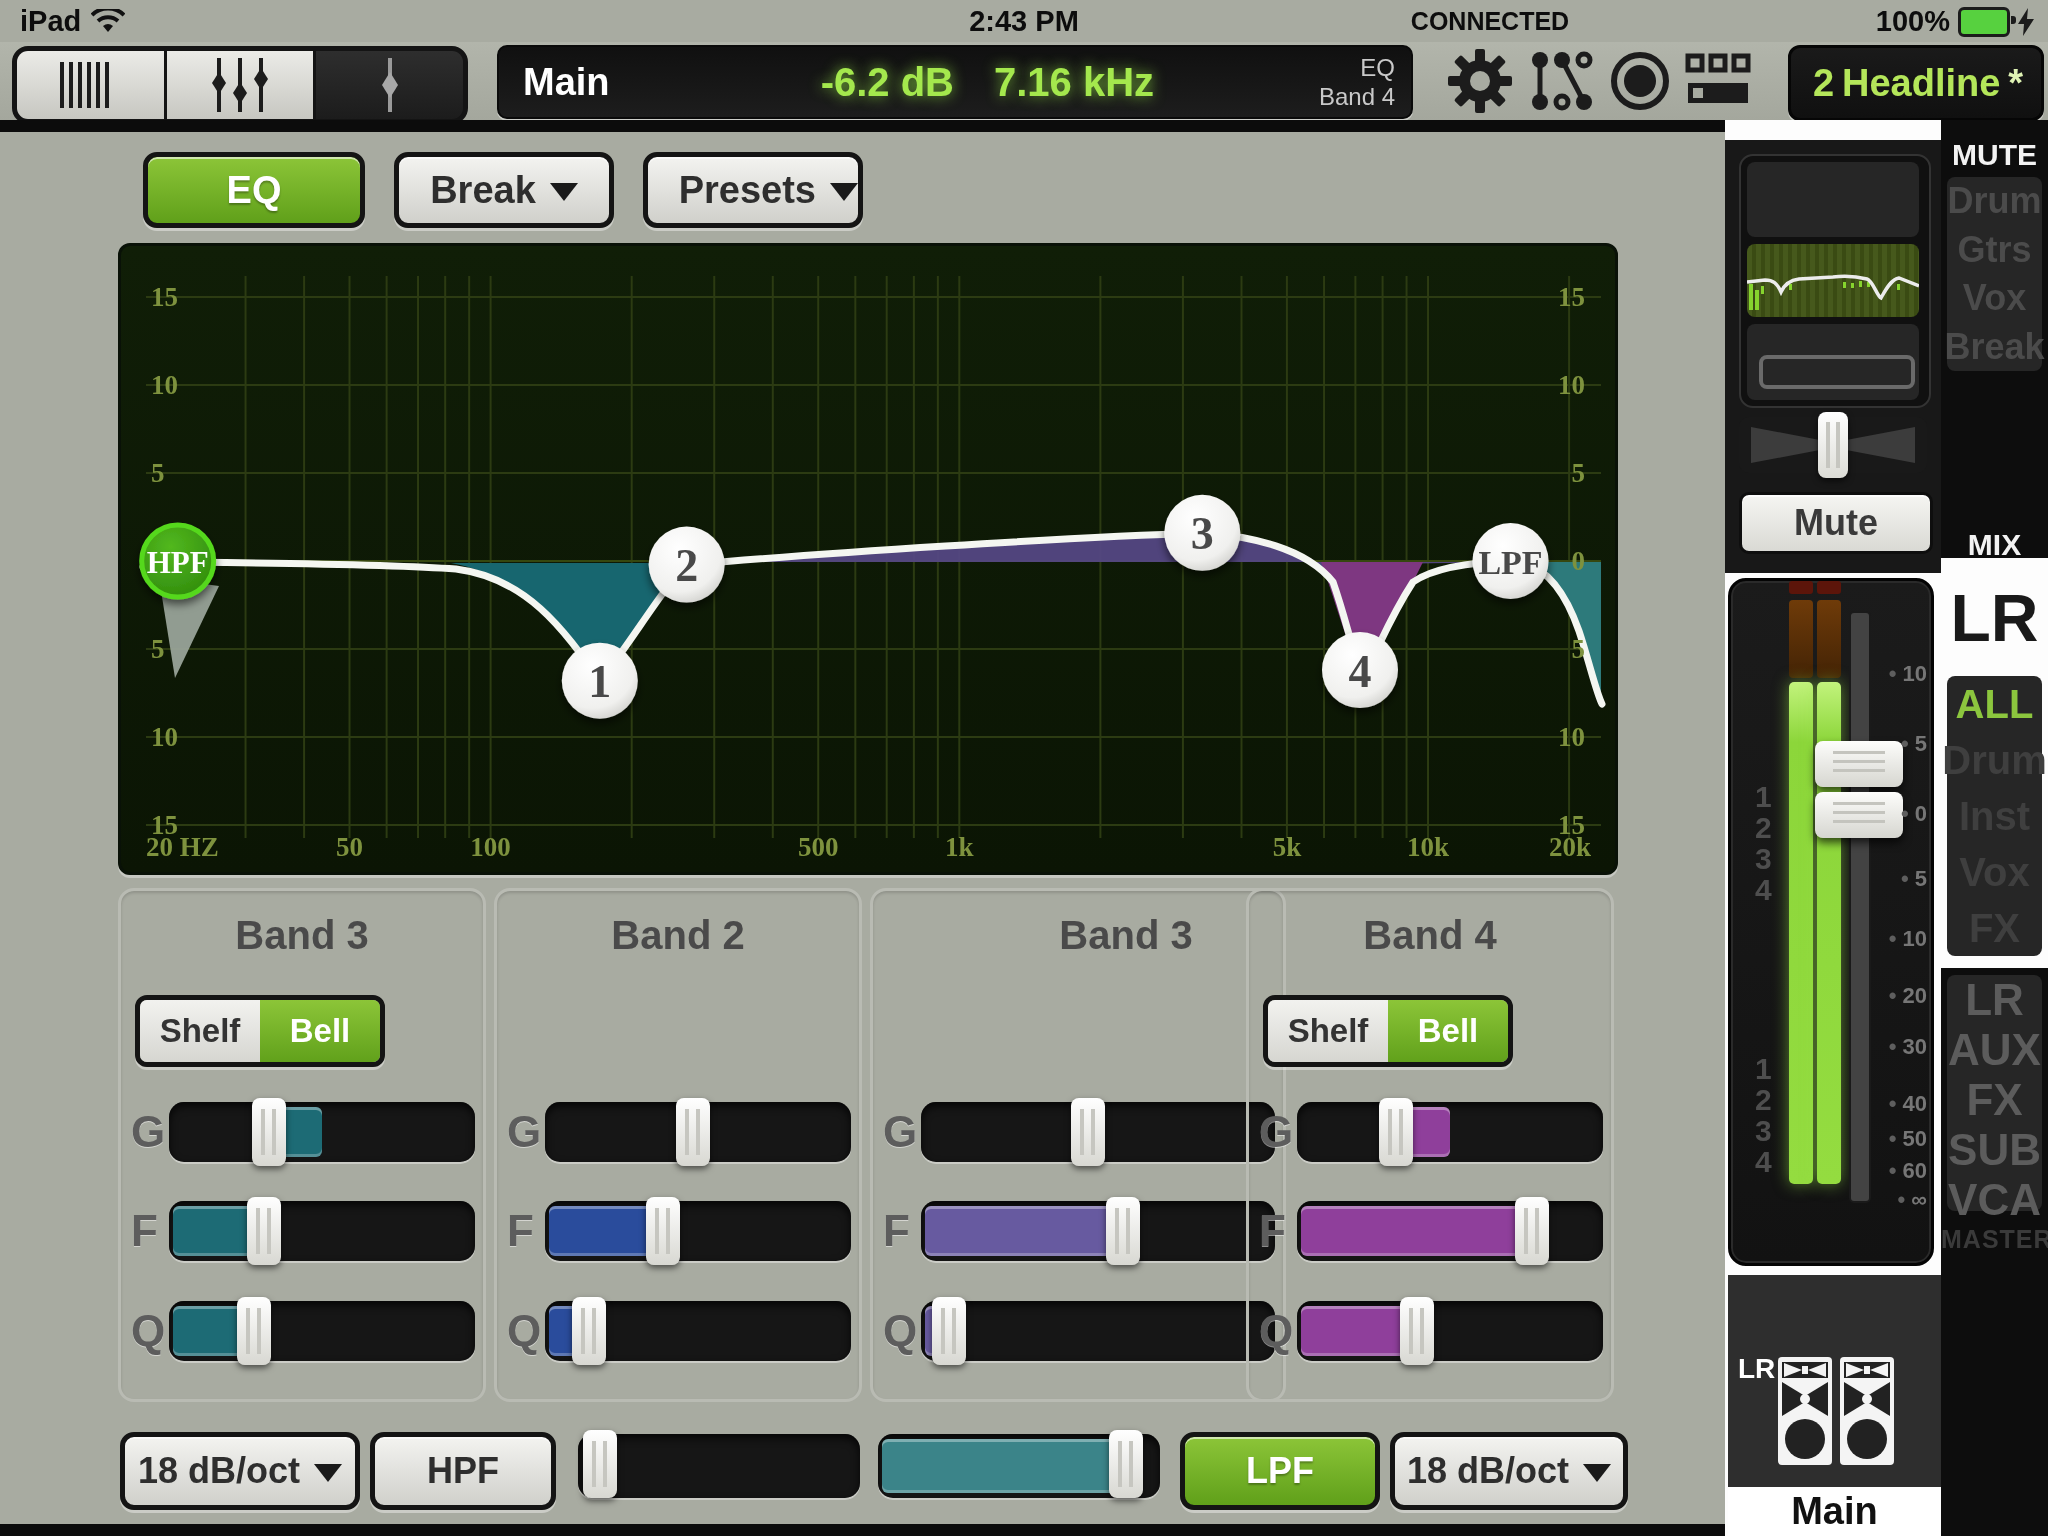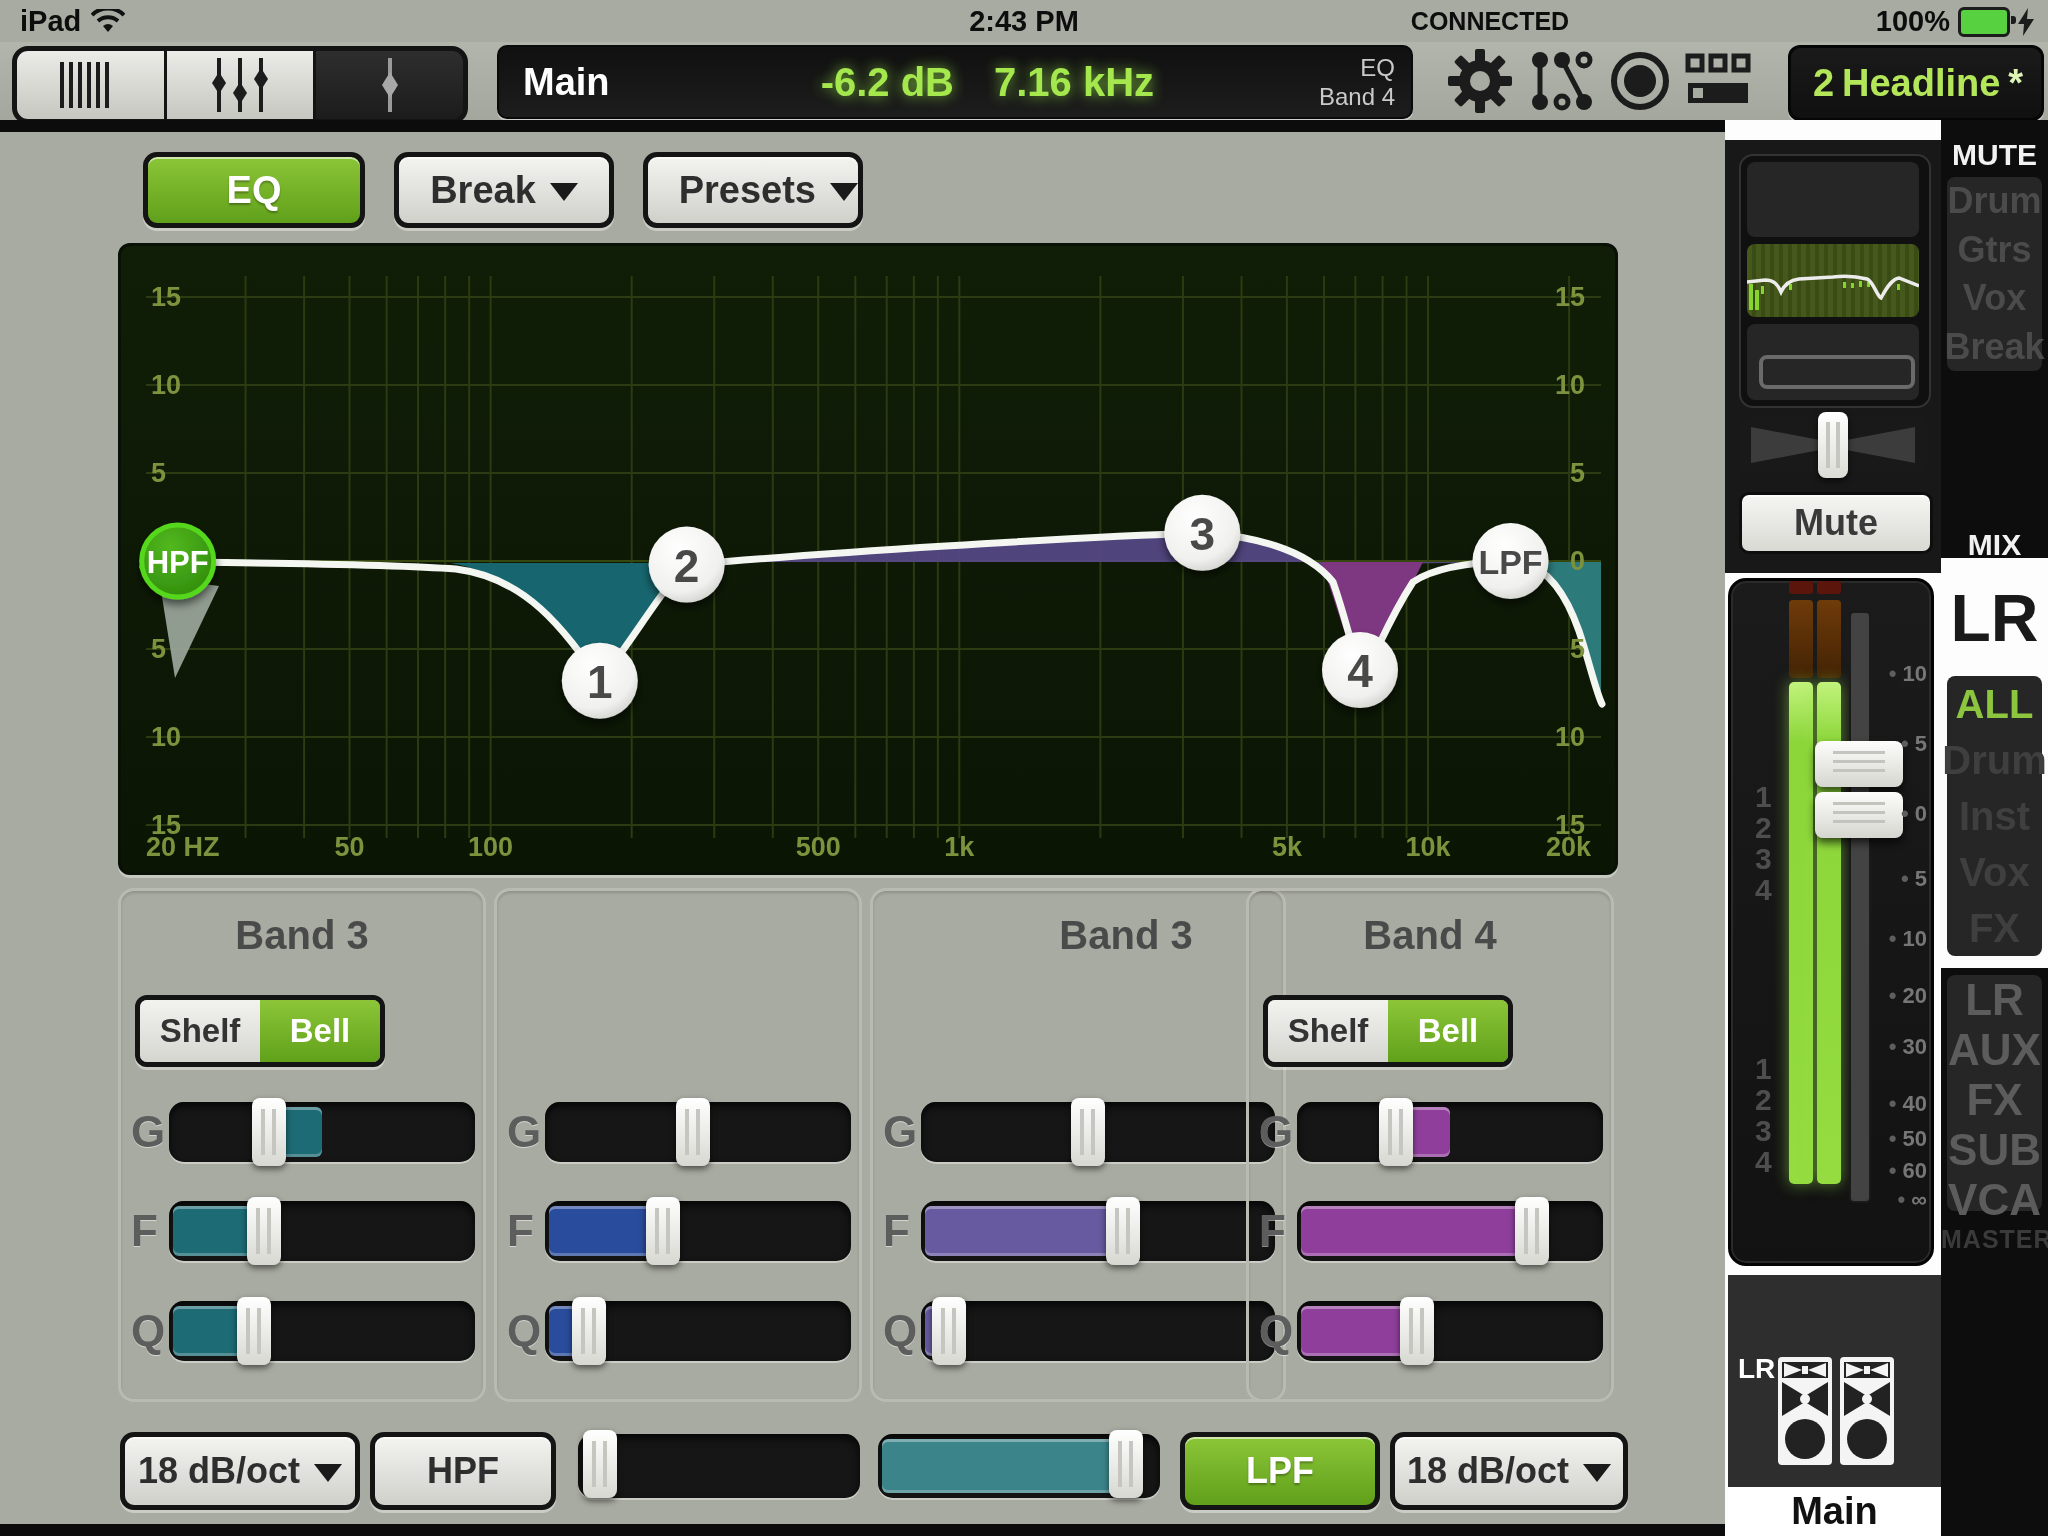--- a/index.html
+++ b/index.html
@@ -33,21 +33,21 @@
 
   .divider{position:absolute;left:0;top:120px;width:1725px;height:12px;background:#0c0c0c;}
   .bottomstrip{position:absolute;left:0;top:1524px;width:1725px;height:12px;background:#0c0c0c;}
 
   
   .btn{border:5px solid #141414;border-radius:14px;box-shadow:0 3px 0 rgba(255,255,255,.4), inset 0 2px 0 rgba(255,255,255,.6);display:flex;align-items:center;justify-content:center;font-weight:bold;font-size:38px;color:#2e2e2e;background:linear-gradient(#f3f3f0,#d0d0cb);cursor:pointer;}
   .btn.green{background:linear-gradient(#8cc538,#60a01a);color:#fff;text-shadow:0 2px 2px rgba(0,0,0,.3);}
   .caret{width:0;height:0;border-left:14px solid transparent;border-right:14px solid transparent;border-top:18px solid #1a1a1a;margin-left:14px;margin-top:4px;}
 
   
-  .graph{position:absolute;left:118px;top:243px;width:1494px;height:626px;border-radius:12px;background:linear-gradient(#101e07,#0b1504);border:3px solid #091107;box-shadow:0 3px 0 rgba(255,255,255,.35);}
+  .graph{position:absolute;left:118px;top:243px;width:1494px;height:626px;border-radius:12px;background:linear-gradient(#101e07,#0b1504);border:3px solid #091107;box-shadow:0 3px 0 rgba(255,255,255,.35);font-family:Liberation Serif, serif;}
 
   
   .panel{position:absolute;top:888px;width:362px;height:508px;border:3px solid #b9bbb3;border-radius:16px;box-shadow:inset 0 2px 3px rgba(0,0,0,.15);}
   .ptitle{position:absolute;top:22px;width:100%;text-align:center;font-size:40px;font-weight:bold;color:#4a4a4a;}
   .toggle{position:absolute;left:14px;top:104px;width:240px;height:62px;border:5px solid #141414;border-radius:12px;display:flex;overflow:hidden;box-shadow:0 3px 0 rgba(255,255,255,.4);}
   .tg-half{flex:1;display:flex;align-items:center;justify-content:center;font-size:33px;font-weight:bold;}
   .tg-shelf{background:linear-gradient(#f2f2ef,#d6d6d1);color:#333;}
   .tg-bell{background:linear-gradient(#8cc538,#61a11b);color:#fff;}
   .srow{position:absolute;left:10px;right:8px;height:62px;display:flex;align-items:center;}
   .slabel{width:38px;font-size:44px;font-weight:bold;color:#5d5d5d;text-shadow:0 1px 0 rgba(255,255,255,.5);}
@@ -384,20 +384,21 @@
     <div class="srow" style="top:409px;">
         <span class="slabel">Q</span>
         <div class="hslider">
           <div class="fill" style="left: 4px; width: 81px; background: rgb(29, 107, 117); box-shadow: rgba(255, 255, 255, 0.35) 0px 3px 0px inset, rgba(255, 255, 255, 0.25) 0px -3px 0px inset;"></div>
           <div class="handle" style="left: 68px;"></div>
         </div>
       </div>
   </div>
 
   <div class="panel" style="left:494px;">
+    <div class="ptitle">Band 2</div>
     <div class="srow" style="top:210px;">
         <span class="slabel">G</span>
         <div class="hslider">
           <div class="handle" style="left: 130.56px;"></div>
         </div>
       </div>
     <div class="srow" style="top:309px;">
         <span class="slabel">F</span>
         <div class="hslider">
           <div class="fill" style="left: 4px; width: 113.64px; background: rgb(42, 76, 156); box-shadow: rgba(255, 255, 255, 0.35) 0px 3px 0px inset, rgba(255, 255, 255, 0.25) 0px -3px 0px inset;"></div>

